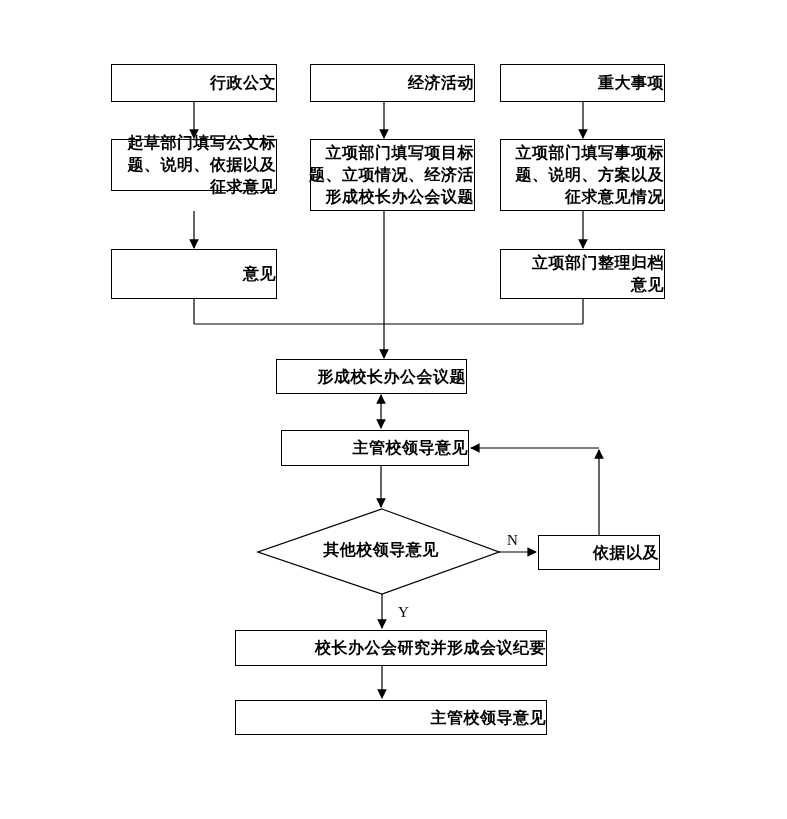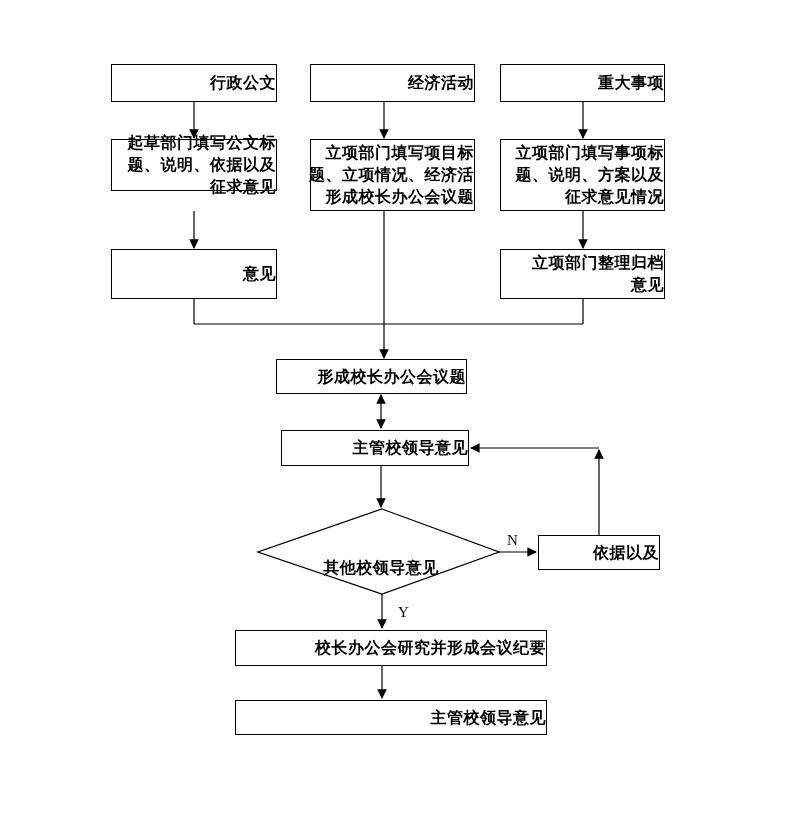--- a/index.html
+++ b/index.html
@@ -130,21 +130,21 @@
     <span class="ln">意见</span>
   </div>
 
   <div class="node" style="left:276px; top:359px; width:191px; height:35px">
     <span class="ln">形成校长办公会议题</span>
   </div>
   <div class="node" style="left:281px; top:430px; width:188px; height:36px">
     <span class="ln">主管校领导意见</span>
   </div>
 
-  <div class="diamond-label" style="left:281px; top:557px; width:200px;">其他校领导意见</div>
+  <div class="diamond-label" style="left:281px; top:539px; width:200px;">其他校领导意见</div>
 
   <div class="edge-label" style="left:507px; top:532px;">N</div>
   <div class="edge-label" style="left:398px; top:604px;">Y</div>
 
   <div class="node" style="left:538px; top:535px; width:122px; height:35px">
     <span class="ln">依据以及</span>
   </div>
 
   <div class="node" style="left:235px; top:630px; width:312px; height:36px">
     <span class="ln">校长办公会研究并形成会议纪要</span>

